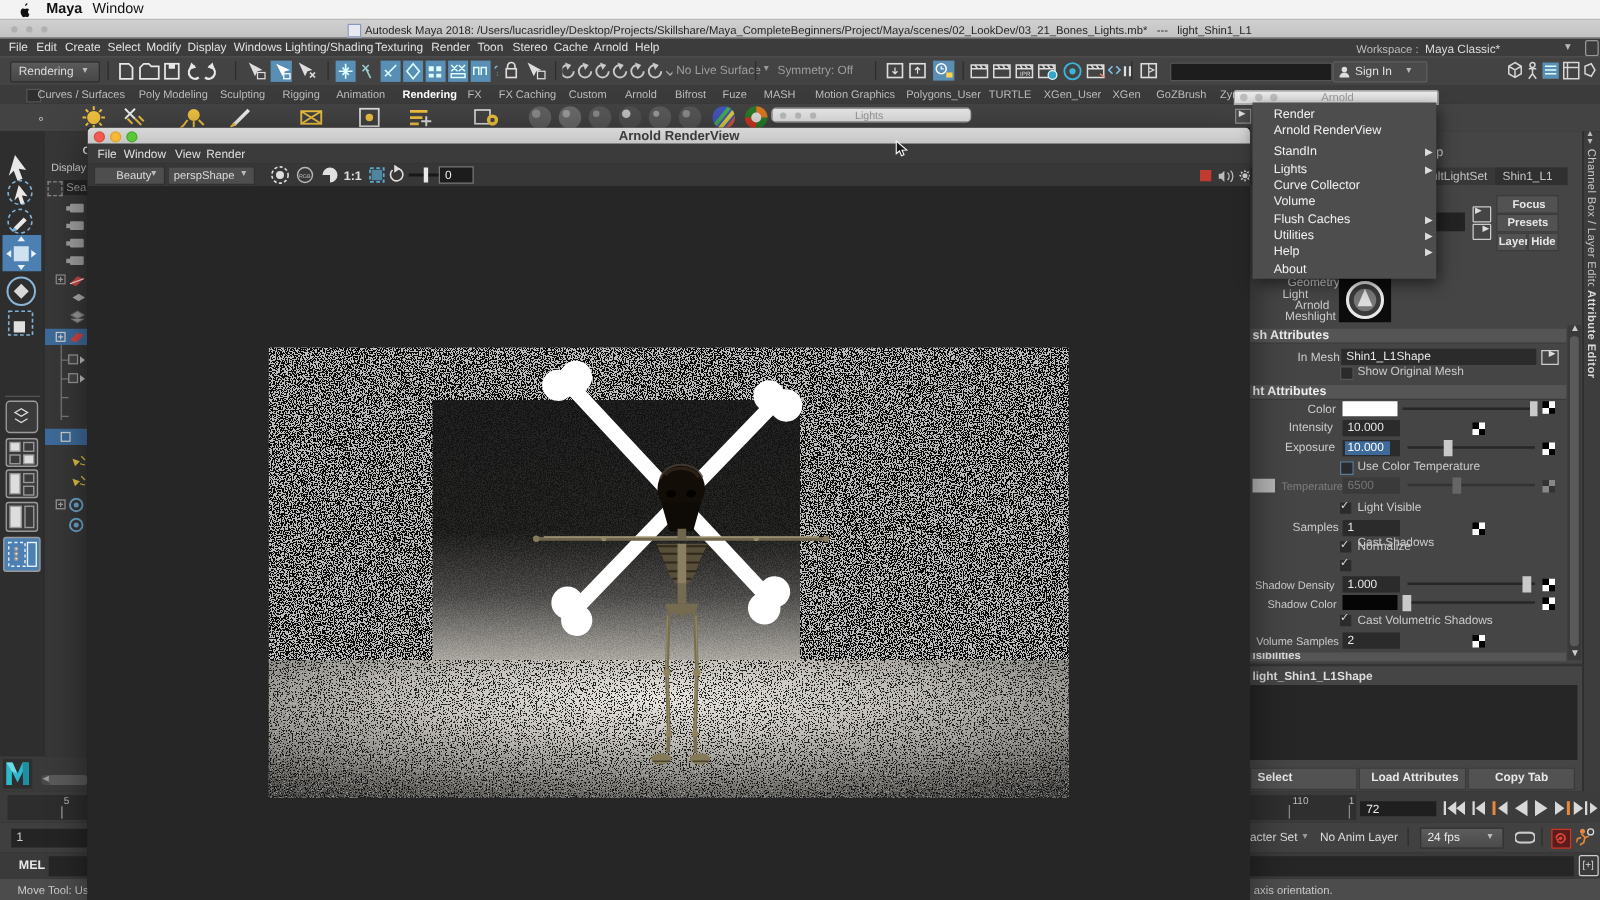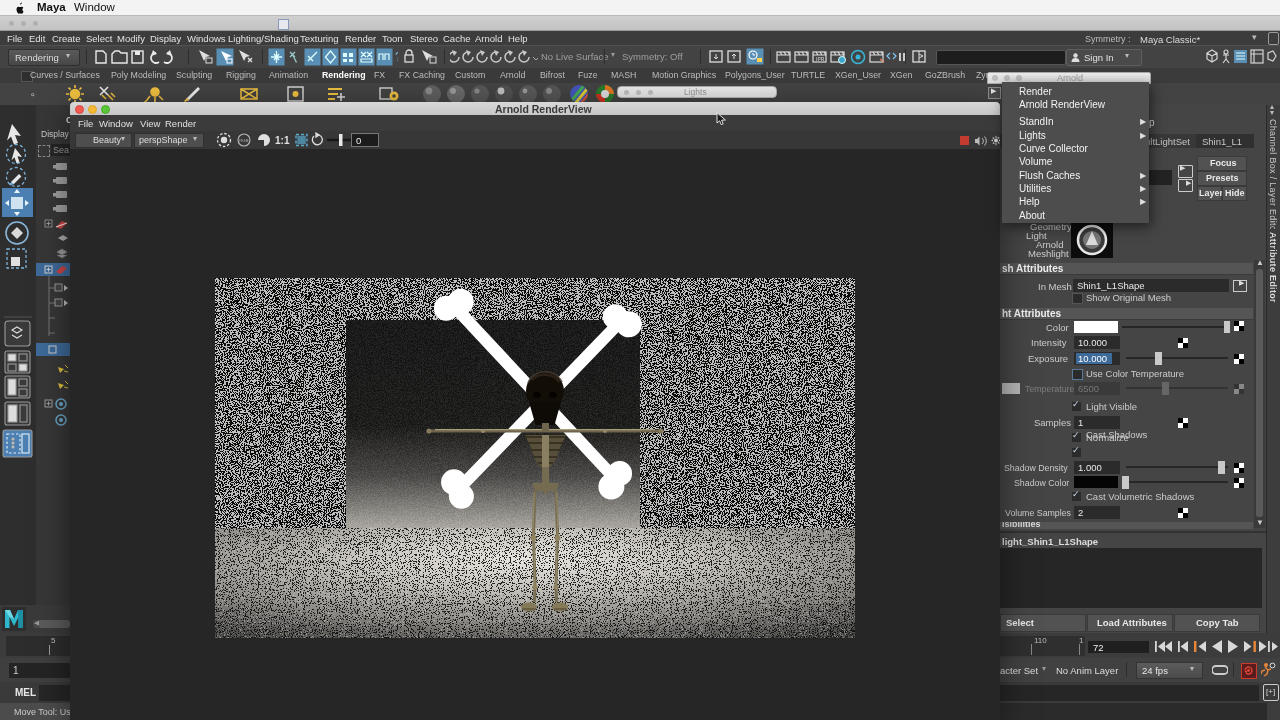--- a/index.html
+++ b/index.html
@@ -17,39 +17,40 @@
       </svg>
     <div class="tx" style="left:37px;top:1px;font-size:11.5px;font-weight:bold;color:#111;">Maya</div>
     <div class="tx" style="left:74px;top:1px;font-size:11.5px;color:#111;">Window</div>
   </div>
 
   <div class="a" style="left:0;top:16px;width:1280px;height:14px;background:linear-gradient(#d0d0d0,#c2c2c2);border-bottom:1px solid #9a9a9a;">
     <div class="a" style="left:9px;top:5px;width:5px;height:5px;border-radius:50%;background:#b0b0b0;"></div>
     <div class="a" style="left:21px;top:5px;width:5px;height:5px;border-radius:50%;background:#b0b0b0;"></div>
     <div class="a" style="left:33px;top:5px;width:5px;height:5px;border-radius:50%;background:#b0b0b0;"></div>
     <div class="a" style="left:278px;top:3px;width:9px;height:9px;background:#e8e8ef;border:1px solid #8899bb;"></div>
+    <div class="tx" style="left:292px;top:3px;font-size:9px;color:#262626;">Autodesk Maya 2018: /Users/lucasridley/Desktop/Projects/Skillshare/Maya_CompleteBeginners/Project/Maya/scenes/02_LookDev/03_21_Bones_Lights.mb*&nbsp;&nbsp;&nbsp;---&nbsp;&nbsp;&nbsp;light_Shin1_L1</div>
   </div>
 
   <div class="a" style="left:0;top:31px;width:1280px;height:14px;background:#3c3c3c;">
     <div class="tx" style="left:7px;top:2px;font-size:9.5px;color:#e2e2e2;">File</div>
     <div class="tx" style="left:29px;top:2px;font-size:9.5px;color:#e2e2e2;">Edit</div>
     <div class="tx" style="left:52px;top:2px;font-size:9.5px;color:#e2e2e2;">Create</div>
     <div class="tx" style="left:86px;top:2px;font-size:9.5px;color:#e2e2e2;">Select</div>
     <div class="tx" style="left:117px;top:2px;font-size:9.5px;color:#e2e2e2;">Modify</div>
     <div class="tx" style="left:150px;top:2px;font-size:9.5px;color:#e2e2e2;">Display</div>
     <div class="tx" style="left:187px;top:2px;font-size:9.5px;color:#e2e2e2;">Windows</div>
     <div class="tx" style="left:228px;top:2px;font-size:9.5px;color:#e2e2e2;">Lighting/Shading</div>
     <div class="tx" style="left:300px;top:2px;font-size:9.5px;color:#e2e2e2;">Texturing</div>
     <div class="tx" style="left:345px;top:2px;font-size:9.5px;color:#e2e2e2;">Render</div>
     <div class="tx" style="left:382px;top:2px;font-size:9.5px;color:#e2e2e2;">Toon</div>
     <div class="tx" style="left:410px;top:2px;font-size:9.5px;color:#e2e2e2;">Stereo</div>
     <div class="tx" style="left:443px;top:2px;font-size:9.5px;color:#e2e2e2;">Cache</div>
     <div class="tx" style="left:475px;top:2px;font-size:9.5px;color:#e2e2e2;">Arnold</div>
     <div class="tx" style="left:508px;top:2px;font-size:9.5px;color:#e2e2e2;">Help</div>
-    <div class="tx" style="left:1085px;top:3px;font-size:9px;color:#bdbdbd;">Symmetry :</div>
+    <div class="tx" style="left:1085px;top:3px;font-size:9px;color:#bdbdbd;">Workspace :</div>
     <div class="tx" style="left:1140px;top:2.5px;font-size:9.5px;color:#dcdcdc;">Maya Classic*</div>
     <div class="tx" style="left:1252px;top:1px;font-size:9px;color:#bbb;">▾</div>
     <div class="a" style="left:1268px;top:1px;width:9px;height:11px;border:1px solid #999;border-radius:2px;"></div>
   </div>
 
   <div class="a" style="left:0;top:45px;width:1280px;height:22px;background:#434343;border-top:1px solid #515151;border-bottom:1px solid #333;" id="statusline">
     <div class="a" style="left:8px;top:3px;width:70px;height:15px;background:linear-gradient(#5a5a5a,#474747);border:1px solid #2f2f2f;border-radius:2px;">
       <div class="tx" style="left:6px;top:2px;font-size:9.5px;color:#ddd;">Rendering</div>
       <div class="tx" style="left:57px;top:1px;font-size:8px;color:#bbb;">▾</div>
     </div>
@@ -634,20 +635,23 @@
       <circle cx="5" cy="3" r="2" fill="#e8873a"></circle>
         <path d="M4,5 l3,3 3,-1 m-3,1 l-1,4 -3,2 m1,-6 l-3,1 -1,3" stroke="#e8873a" stroke-width="1.4" fill="none"></path>
       <circle cx="11.5" cy="3.5" r="2.4" fill="none" stroke="#ddd"></circle>
     </svg>
   </div>
   <div class="a" style="left:1000px;top:682px;width:280px;height:21px;background:#3a3a3a;">
     <div class="a" style="left:0;top:3px;width:259px;height:16px;background:#262626;"></div>
     <div class="a" style="left:263px;top:2px;width:14px;height:15px;background:#3a3a3a;border:1px solid #ccc;border-radius:2px;">
       <div class="tx" style="left:2px;top:2px;font-size:8px;color:#ddd;">[+]</div>
     </div>
+  </div>
+  <div class="a" style="left:1000px;top:703px;width:280px;height:17px;background:#4c4c4c;">
+    <div class="tx" style="left:3px;top:4px;font-size:9px;color:#ccc;">axis orientation.</div>
   </div>
 
   <div class="a" style="left:70px;top:102px;width:930px;height:618px;background:#212121;box-shadow:0 8px 30px rgba(0,0,0,0.5);" id="rvwin">
     <div class="a" style="left:0;top:0;width:930px;height:13px;background:linear-gradient(#d8d8d8,#c6c6c6);border-bottom:1px solid #a0a0a0;border-radius:4px 4px 0 0;">
       <div class="a" style="left:5px;top:3px;width:7px;height:7px;border-radius:50%;background:#f25950;border:0.5px solid #d94a42;"></div>
       <div class="a" style="left:18px;top:3px;width:7px;height:7px;border-radius:50%;background:#f5b935;border:0.5px solid #dfa428;"></div>
       <div class="a" style="left:31px;top:3px;width:7px;height:7px;border-radius:50%;background:#59c837;border:0.5px solid #46ab28;"></div>
       <div class="tx" style="left:425px;top:1px;font-size:10.5px;font-weight:bold;color:#3a3a3a;">Arnold RenderView</div>
     </div>
     <div class="a" style="left:0;top:13px;width:930px;height:16px;background:#3b3b3b;">

